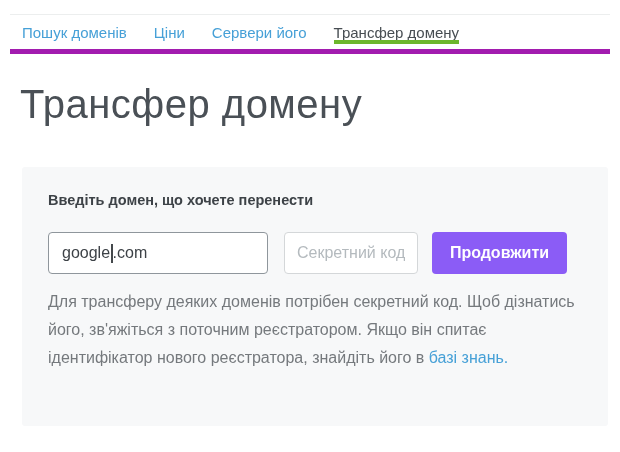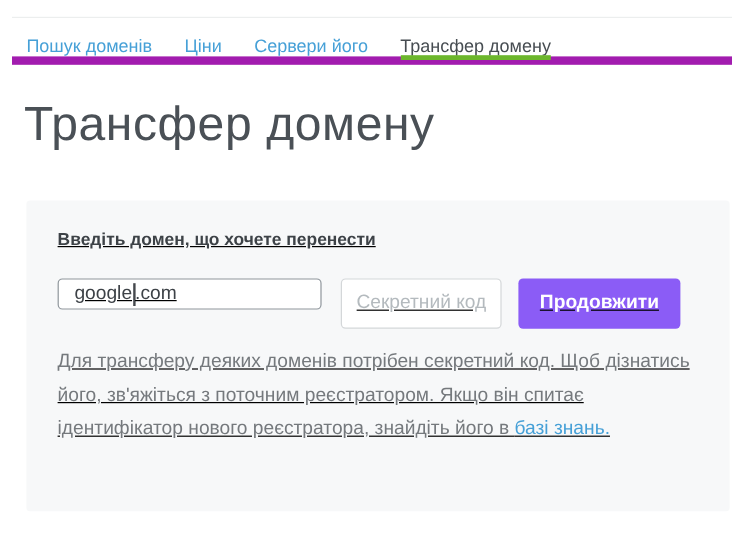--- a/index.html
+++ b/index.html
@@ -1,40 +1,40 @@
 <!DOCTYPE html>
 <html><head>
 <meta charset="utf-8">
 <style>
   * { margin:0; padding:0; box-sizing:border-box; }
   html,body { width:620px; height:452px; background:#ffffff;
               font-family:"Liberation Sans", sans-serif; overflow:hidden; }
 
   
   .tabbar { margin:14px 10px 0 10px; height:40px;
-            border-top:1px solid #eceeee; border-bottom:7px solid #a21caf;
-            display:flex; align-items:flex-end; padding-left:12px; }
+            border-top:1px solid #eceeee; border-bottom:5px solid #a21caf;
+            display:flex; align-items:center; padding-left:12px; }
   .tab { display:flex; align-items:center; font-size:15px; color:#46a0d7;
          text-decoration:none; cursor:pointer; position:relative; margin-right:27px; }
   .tab.active { color:#474d52; }
   .tab.active::after { content:""; position:absolute; left:0; right:0; bottom:-3px;
                        height:4px; background:#6cb62c; }
 
   
   .page-title { margin:28px 0 0 20px; font-size:40px; font-weight:300;
                 color:#4a5056; letter-spacing:0.5px; }
 
   
   .panel { margin:40px 0 0 22px; width:586px; height:259px; background:#f7f8f9;
-           border-radius:3px; padding:25px 26px 0 26px;text-decoration:underline; }
+           border-radius:3px; padding:25px 26px 0 26px; }
 
   .form-label { font-size:14.5px; font-weight:bold; color:#3d4247; }
 
   .form-row { display:flex; margin-top:24px; }
-  .domain-input { width:220px; height:26px; background:#ffffff;
+  .domain-input { width:220px; height:42px; background:#ffffff;
                   border:1px solid #8f969c; border-radius:4px;
                   display:flex; align-items:center; padding-left:13px;
                   font-size:16px; color:#3d4247; cursor:text; margin-right:16px; }
   .caret { display:inline-block; width:1.5px; height:19px; background:#44484c;
            margin:0 0 0 1px; }
   .secret-input { width:134px; height:42px; background:#ffffff;
                   border:1px solid #d4d7d9; border-radius:4px;
                   font-size:16px; padding:0 12px; color:#3d4247;
                   font-family:"Liberation Sans", sans-serif; margin-right:14px; }
   .secret-input::placeholder { color:#b4babe; opacity:1; }

